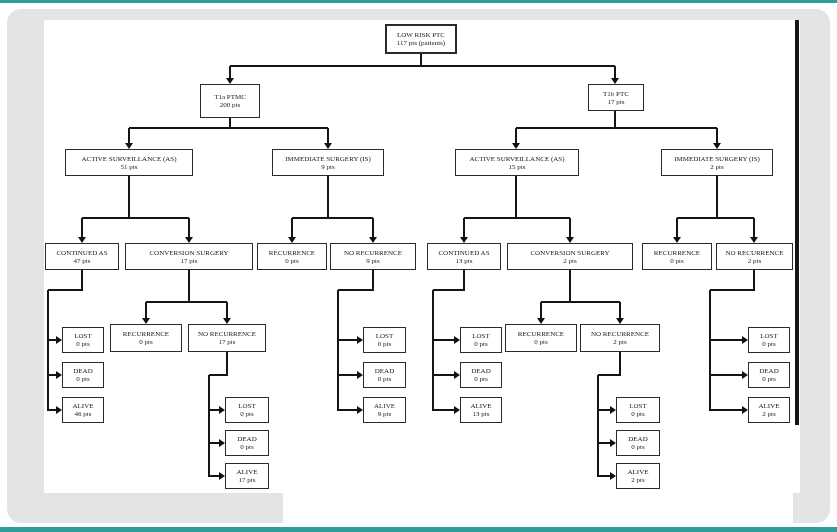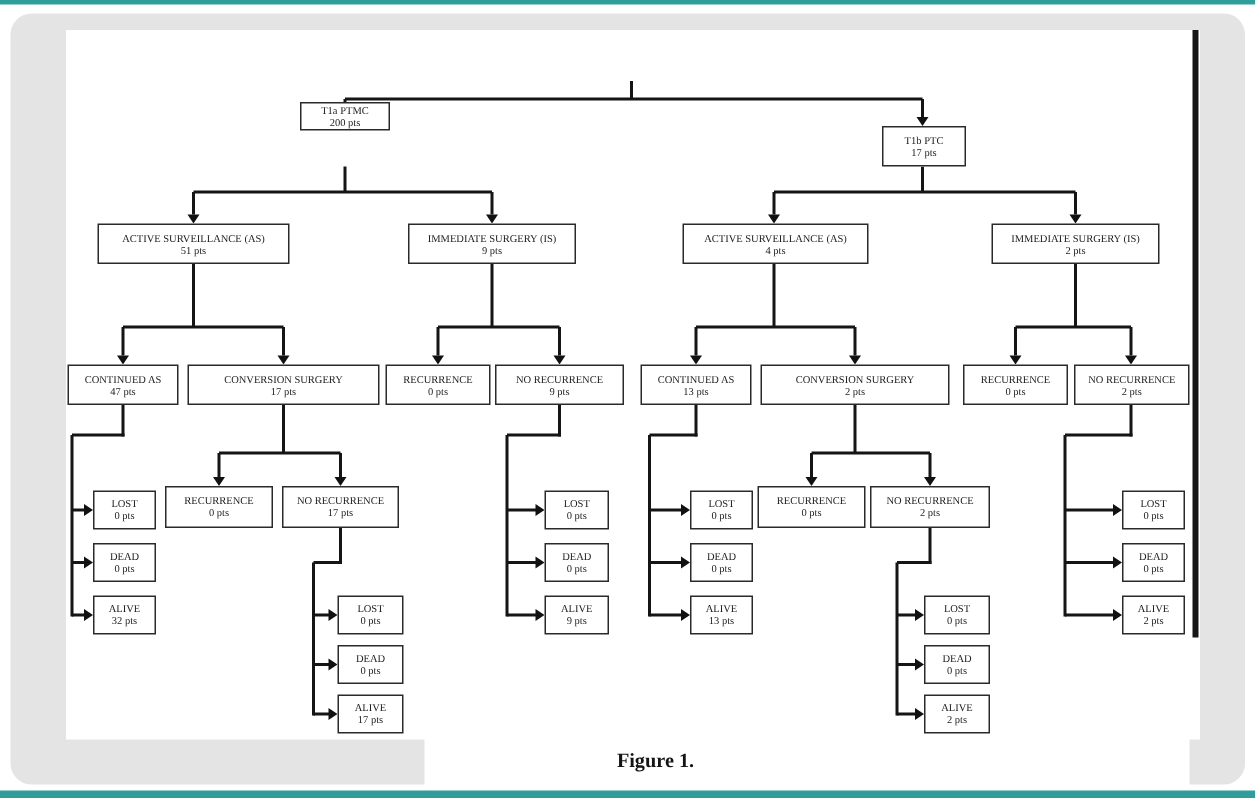--- a/index.html
+++ b/index.html
@@ -135,39 +135,43 @@
       <div class="arr-r" style="left: 742px; top: 371px;"></div>
       <div class="arr-r" style="left: 742px; top: 406px;"></div>
       <div class="arr-r" style="left: 219px; top: 406px;"></div>
       <div class="arr-r" style="left: 219px; top: 439px;"></div>
       <div class="arr-r" style="left: 219px; top: 472px;"></div>
       <div class="arr-r" style="left: 610px; top: 406px;"></div>
       <div class="arr-r" style="left: 610px; top: 439px;"></div>
       <div class="arr-r" style="left: 610px; top: 472px;"></div>
     </div>
 
-  <div class="nd" style="left:200px;top:68px;width:60px;height:19px">
+  <div class="nd" style="left:385px;top:24px;width:72px;height:30px;border-width:2px">
+    <div class="t">LOW RISK PTC</div>
+    <div class="v">117 pts (patients)</div>
+  </div>
+  <div class="nd" style="left:200px;top:84px;width:60px;height:34px">
     <div class="t">T1a PTMC</div>
     <div class="v">200 pts</div>
   </div>
   <div class="nd" style="left:588px;top:84px;width:56px;height:27px">
     <div class="t">T1b PTC</div>
     <div class="v">17 pts</div>
   </div>
   <div class="nd" style="left:65px;top:149px;width:128px;height:27px">
     <div class="t">ACTIVE SURVEILLANCE (AS)</div>
     <div class="v">51 pts</div>
   </div>
   <div class="nd" style="left:272px;top:149px;width:112px;height:27px">
     <div class="t">IMMEDIATE SURGERY (IS)</div>
     <div class="v">9 pts</div>
   </div>
   <div class="nd" style="left:455px;top:149px;width:124px;height:27px">
     <div class="t">ACTIVE SURVEILLANCE (AS)</div>
-    <div class="v">4 pts</div>
+    <div class="v">15 pts</div>
   </div>
   <div class="nd" style="left:661px;top:149px;width:112px;height:27px">
     <div class="t">IMMEDIATE SURGERY (IS)</div>
     <div class="v">2 pts</div>
   </div>
   <div class="nd" style="left:45px;top:243px;width:74px;height:27px">
     <div class="t">CONTINUED AS</div>
     <div class="v">47 pts</div>
   </div>
   <div class="nd" style="left:125px;top:243px;width:128px;height:27px">
@@ -217,21 +221,21 @@
   <div class="nd" style="left:62px;top:327px;width:42px;height:26px">
     <div class="t">LOST</div>
     <div class="v">0 pts</div>
   </div>
   <div class="nd" style="left:62px;top:362px;width:42px;height:26px">
     <div class="t">DEAD</div>
     <div class="v">0 pts</div>
   </div>
   <div class="nd" style="left:62px;top:397px;width:42px;height:26px">
     <div class="t">ALIVE</div>
-    <div class="v">32 pts</div>
+    <div class="v">46 pts</div>
   </div>
   <div class="nd" style="left:225px;top:397px;width:44px;height:26px">
     <div class="t">LOST</div>
     <div class="v">0 pts</div>
   </div>
   <div class="nd" style="left:225px;top:430px;width:44px;height:26px">
     <div class="t">DEAD</div>
     <div class="v">0 pts</div>
   </div>
   <div class="nd" style="left:225px;top:463px;width:44px;height:26px">
@@ -281,16 +285,15 @@
   <div class="nd" style="left:748px;top:362px;width:42px;height:26px">
     <div class="t">DEAD</div>
     <div class="v">0 pts</div>
   </div>
   <div class="nd" style="left:748px;top:397px;width:42px;height:26px">
     <div class="t">ALIVE</div>
     <div class="v">2 pts</div>
   </div>
 
   <div class="page-rule"></div>
-  <div class="figure-caption">Figure 1.</div>
   <div class="accent-top" style="background: rgb(47, 158, 155);"></div>
   <div class="accent-bottom" style="background: rgb(47, 158, 155);"></div>
 </div>
 
 </body></html>

